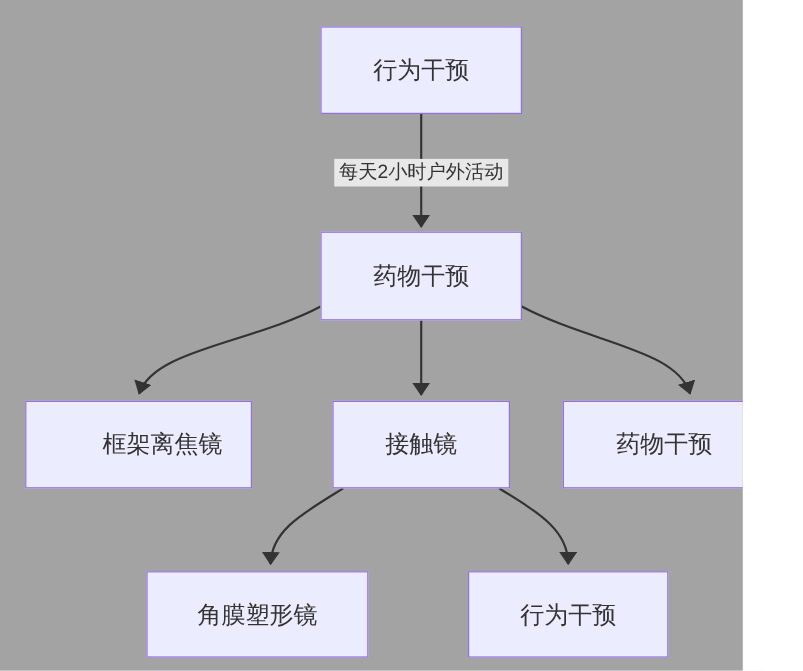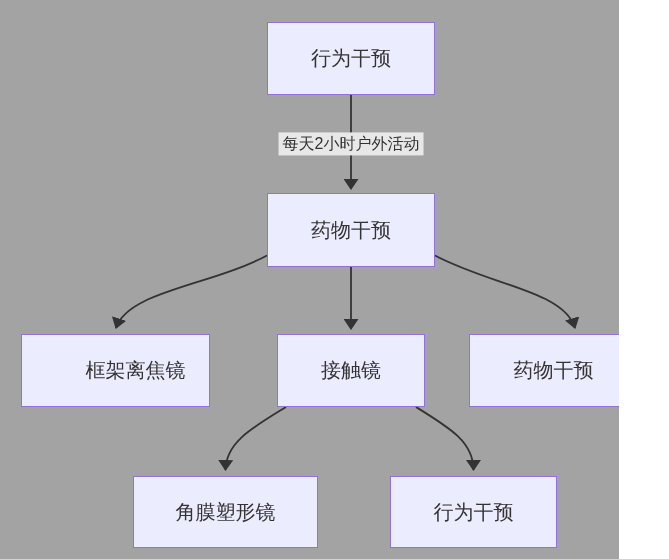--- a/index.html
+++ b/index.html
@@ -75,17 +75,17 @@
   <div class="edge-label" style="left:351px; top:144px;">每天2小时户外活动</div>
 
   <div class="node" style="left:267px; top:193px; width:168px; height:74px;">药物干预</div>
 
   <div class="node" style="left:21px; top:334px; width:189px; height:73px;padding-left:40px;">框架离焦镜</div>
 
   <div class="node" style="left:277px; top:334px; width:148px; height:73px;">接触镜</div>
 
   <div class="node" style="left:469px; top:334px; width:169px; height:73px;">药物干预</div>
 
-  <div class="node" style="left:133px; top:476px; width:185px; height:72px;">角膜塑形镜</div>
+  <div class="node" style="left:122px; top:476px; width:185px; height:72px;">角膜塑形镜</div>
 
   <div class="node" style="left:390px; top:476px; width:167px; height:72px;">行为干预</div>
 
 </div>
 
 </body></html>

